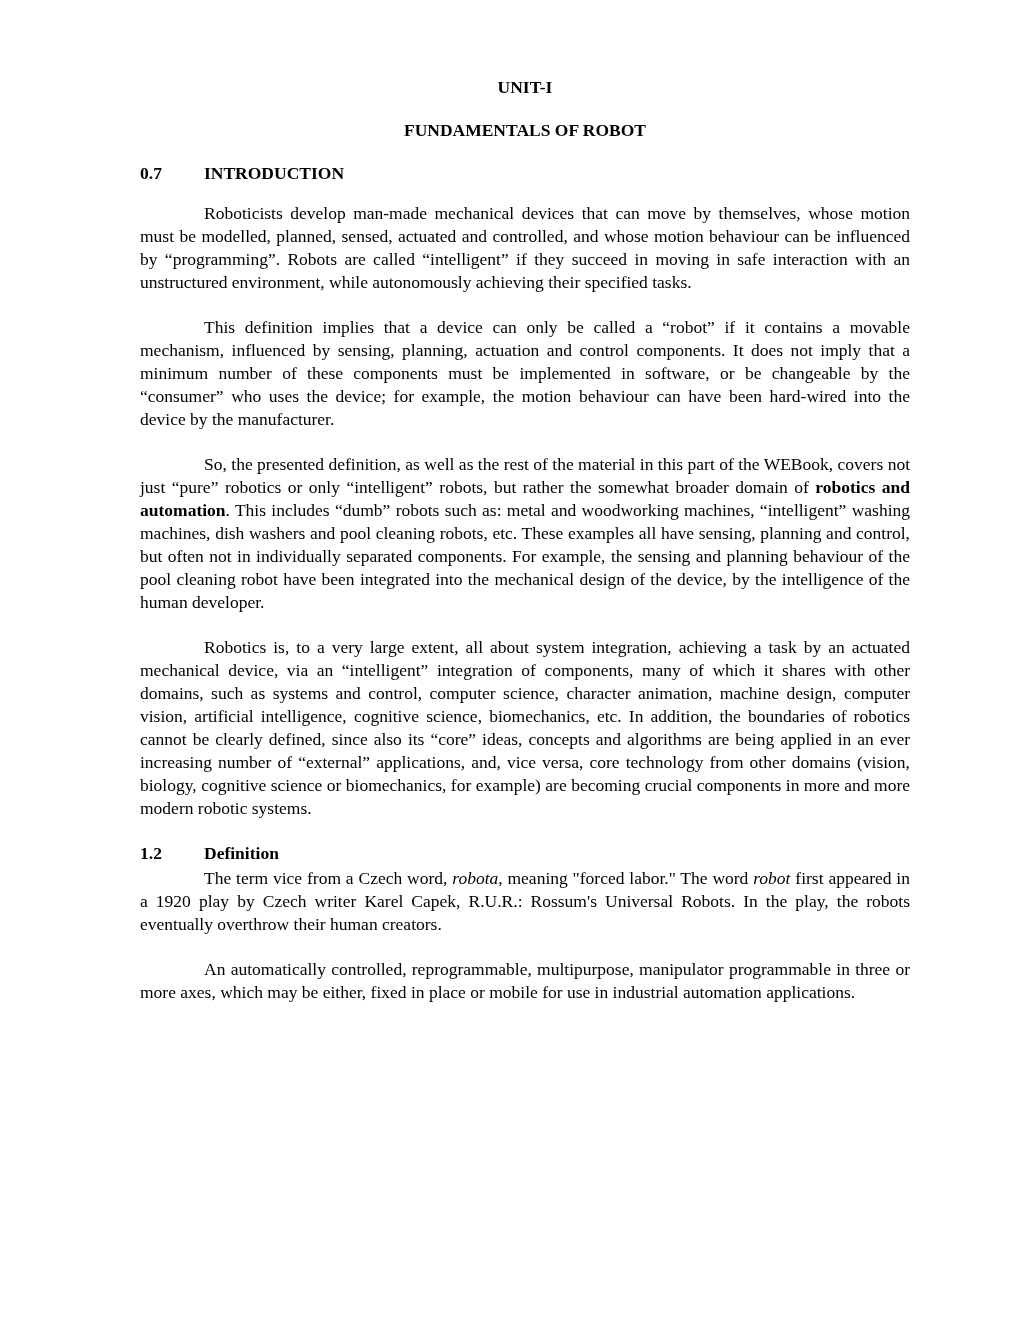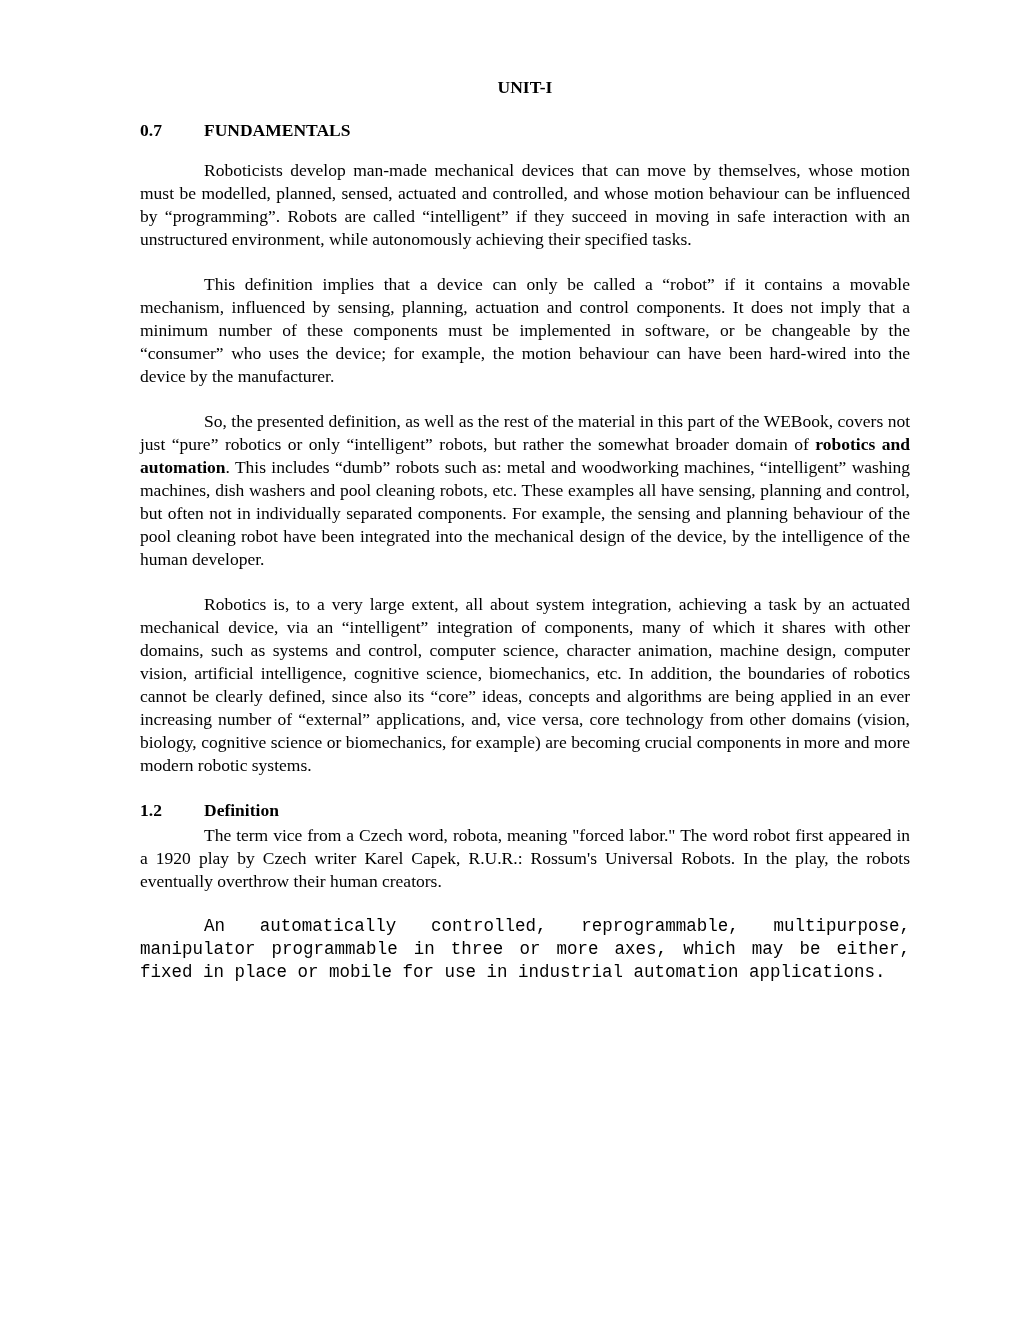--- a/index.html
+++ b/index.html
@@ -37,40 +37,40 @@
     display: inline-block;
     width: 64px;
   }
   .para {
     margin: 0 0 22px 0;
     text-align: justify;
     text-indent: 64px;
   }
   .para:last-child {
     margin-bottom: 0;
-    font-family: Liberation Mono, monospace;
   }
 </style>
 </head>
 <body>
 
 <div class="page">
 
   <div class="doc-title">UNIT-I</div>
 
+  <div class="doc-title">FUNDAMENTALS OF ROBOT</div>
 
   <div class="section-heading">
-    <span class="section-number">0.7</span><span class="section-title">FUNDAMENTALS</span>
+    <span class="section-number">0.7</span><span class="section-title">INTRODUCTION</span>
   </div>
 
   <p class="para"><span>Roboticists develop man-made mechanical devices that can move by themselves, whose motion must be modelled, planned, sensed, actuated and controlled, and whose motion behaviour can be influenced by “programming”. Robots are called “intelligent” if they succeed in moving in safe interaction with an unstructured environment, while autonomously achieving their specified tasks.</span></p>
   <p class="para"><span>This definition implies that a device can only be called a “robot” if it contains a movable mechanism, influenced by sensing, planning, actuation and control components. It does not imply that a minimum number of these components must be implemented in software, or be changeable by the “consumer” who uses the device; for example, the motion behaviour can have been hard-wired into the device by the manufacturer.</span></p>
   <p class="para"><span>So, the presented definition, as well as the rest of the material in this part of the WEBook, covers not just “pure” robotics or only “intelligent” robots, but rather the somewhat broader domain of </span><span style="font-weight: bold;">robotics and automation</span><span>. This includes “dumb” robots such as: metal and woodworking machines, “intelligent” washing machines, dish washers and pool cleaning robots, etc. These examples all have sensing, planning and control, but often not in individually separated components. For example, the sensing and planning behaviour of the pool cleaning robot have been integrated into the mechanical design of the device, by the intelligence of the human developer.</span></p>
   <p class="para"><span>Robotics is, to a very large extent, all about system integration, achieving a task by an actuated mechanical device, via an “intelligent” integration of components, many of which it shares with other domains, such as systems and control, computer science, character animation, machine design, computer vision, artificial intelligence, cognitive science, biomechanics, etc. In addition, the boundaries of robotics cannot be clearly defined, since also its “core” ideas, concepts and algorithms are being applied in an ever increasing number of “external” applications, and, vice versa, core technology from other domains (vision, biology, cognitive science or biomechanics, for example) are becoming crucial components in more and more modern robotic systems.</span></p>
 
   <div class="section-heading tight">
     <span class="section-number">1.2</span><span class="section-title">Definition</span>
   </div>
 
-  <p class="para"><span>The term vice from a Czech word, </span><span style="">robota</span><span>, meaning "forced labor." The word </span><span style="">robot</span><span> first appeared in a 1920 play by Czech writer Karel Capek, R.U.R.: Rossum's Universal Robots. In the play, the robots eventually overthrow their human creators.</span></p>
+  <p class="para"><span>The term vice from a Czech word, </span><span style="font-style: italic;">robota</span><span>, meaning "forced labor." The word </span><span style="font-style: italic;">robot</span><span> first appeared in a 1920 play by Czech writer Karel Capek, R.U.R.: Rossum's Universal Robots. In the play, the robots eventually overthrow their human creators.</span></p>
   <p class="para"><span>An automatically controlled, reprogrammable, multipurpose, manipulator programmable in three or more axes, which may be either, fixed in place or mobile for use in industrial automation applications.</span></p>
 
 </div>
 
 </body></html>

